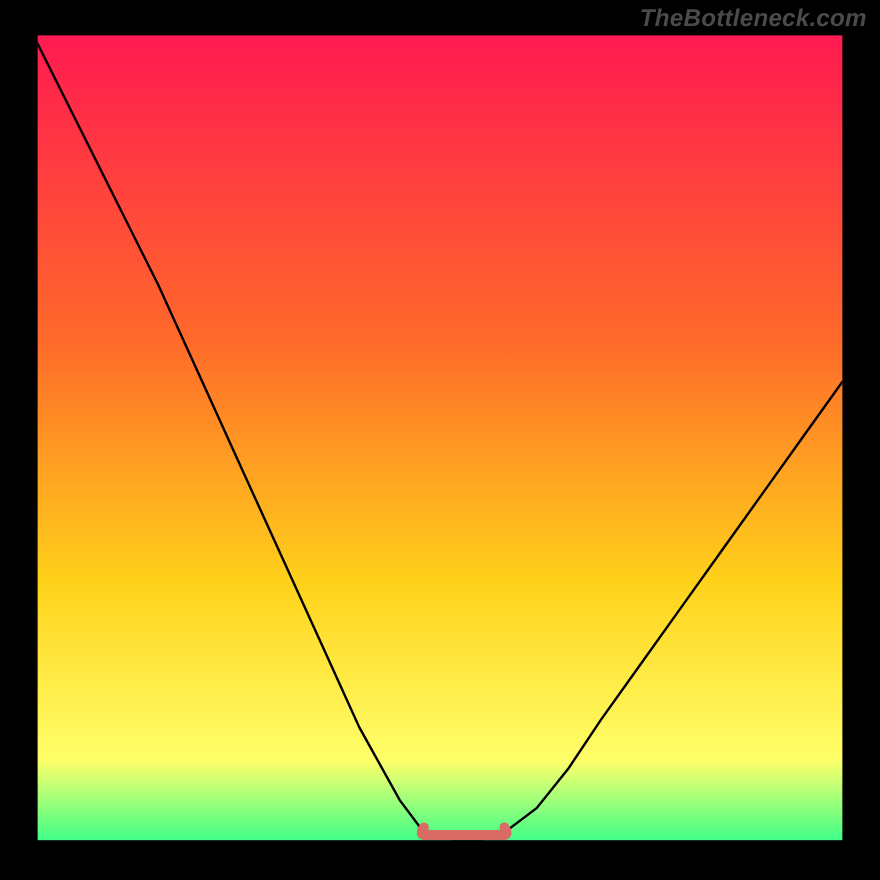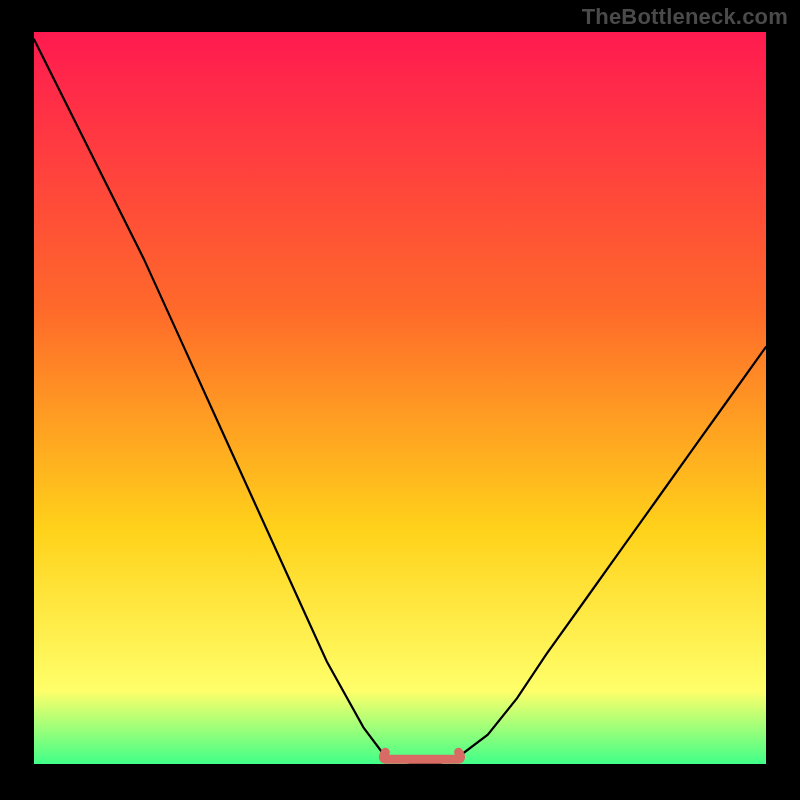--- a/index.html
+++ b/index.html
@@ -19,20 +19,21 @@
   }
   .watermark {
     position: absolute;
     top: 4px;
     right: 12px;
     color: #4a4a4a;
     font-size: 22px;
     font-weight: 600;
     letter-spacing: 0.2px;
     z-index: 10;
+    font-style: italic;
   }
   .plot {
     position: absolute;
     left: 34px;
     top: 32px;
     width: 732px;
     height: 732px;
   }
   svg { display: block; }
 </style>

